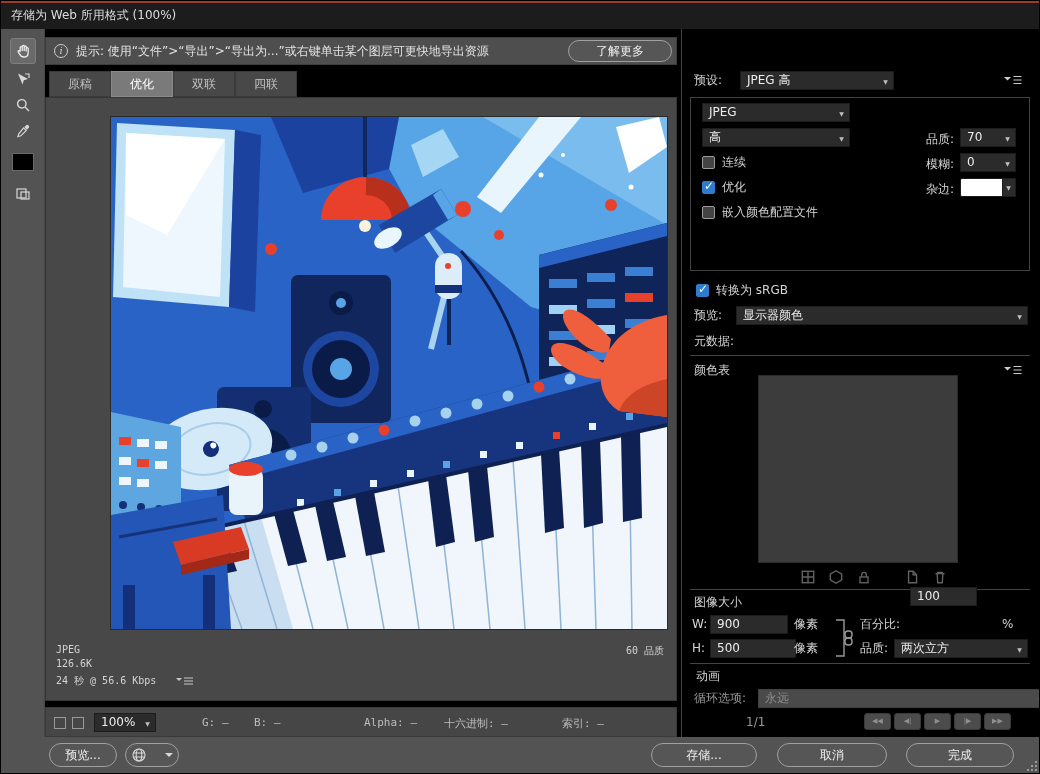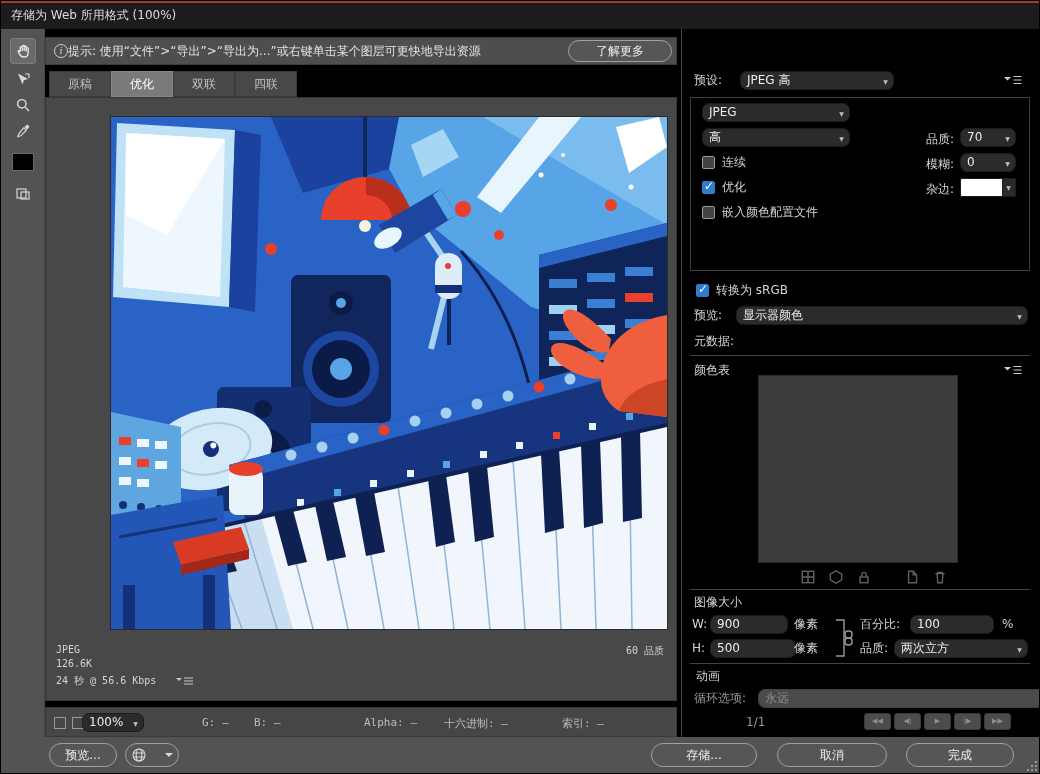--- a/index.html
+++ b/index.html
@@ -11,37 +11,37 @@
             border-top:2px solid #9c3b2b;color:#dcdcdc;line-height:25px;padding-left:10px}
   
   .toolbar{position:absolute;left:0;top:28px;width:44px;height:708px;background:#535353;border-right:1px solid #464646}
   .tool{position:absolute;left:9px;width:26px;height:26px;display:flex;align-items:center;justify-content:center;border-radius:3px}
   .tool.selected{background:#6a6a6a;border:1px solid #7e7e7e}
   .swatch{position:absolute;left:11px;width:22px;height:18px;background:#000;border:1px solid #6a6a6a}
   
   .center{position:absolute;left:44px;top:28px;width:632px;height:708px}
   .tipbar{position:absolute;left:0;top:8px;width:632px;height:28px;background:#4e4e4e;border:1px solid #3c3c3c;
           display:flex;align-items:center;padding:0 4px 0 8px}
-  .tipbar .txt{color:#e3e3e3;flex:1;white-space:nowrap;overflow:hidden}
+  .tipbar .txt{margin-left:8px;color:#e3e3e3;flex:1;white-space:nowrap;overflow:hidden}
   .infoicon{width:14px;height:14px;border:1px solid #cfcfcf;border-radius:50%;color:#cfcfcf;
             font-family:"DejaVu Serif",serif;font-style:italic;font-size:10px;text-align:center;line-height:12px;flex:none}
   .btn{background:#565656;border:1px solid #a0a0a0;border-radius:12px;color:#efefef;font-size:12px;
        text-align:center;cursor:default}
   .tip-btn{width:104px;height:22px;line-height:20px;flex:none}
   .tab{position:absolute;top:42px;height:26px;width:62px;background:#484848;border:1px solid #3a3a3a;
        color:#c2c2c2;text-align:center;line-height:24px}
   .tab.active{background:#7a7a7a;color:#fff;border-color:#8a8a8a}
   .pframe{position:absolute;left:0;top:68px;width:632px;height:604px;background:#484848;border:1px solid #363636}
   .artboard{position:absolute;left:64px;top:18px;width:558px;height:514px;border:1px solid #2a2a2a;background:#2a63c6}
   .pinfo{position:absolute;color:#d4d4d4;font-family:"DejaVu Sans Mono",monospace;font-size:10px;white-space:nowrap}
   .statusbar{position:absolute;left:0;top:678px;width:632px;height:30px;background:#464646;border:1px solid #393939}
   .mini-sq{position:absolute;top:9px;width:12px;height:12px;border:1px solid #9a9a9a}
   .ro{position:absolute;top:8px;color:#bdbdbd;font-family:"DejaVu Sans Mono",monospace;font-size:11px;white-space:nowrap}
   
-  .dd,.tf{position:absolute;height:19px;background:#2b2b2b;border:1px solid #1c1c1c;border-radius:7px;
+  .dd,.tf{position:absolute;height:19px;background:#2b2b2b;border:1px solid #1c1c1c;border-radius:0;
           color:#ececec;line-height:17px;padding:0 6px;white-space:nowrap;overflow:hidden;font-size:12px}
   .dd{padding-right:16px}
   .dd::after{content:"▼";position:absolute;right:3px;top:2px;color:#c0c0c0;font-size:12px;transform:scale(.5)}
   .dd.dim{background:#4a4a4a;border-color:#404040;color:#8f8f8f}
   .dd.dim::after{color:#8f8f8f}
   .lb{position:absolute;color:#d6d6d6;line-height:19px;white-space:nowrap}
   .lb.dim{color:#989898}
   .cb{position:absolute;width:13px;height:13px;border:1px solid #9a9a9a;background:#434343;border-radius:2px}
   .cb.on{background:#2f7ccc;border-color:#2f7ccc}
   .cb.on::after{content:"✓";position:absolute;left:1px;top:-3px;color:#fff;font-size:12px}
@@ -289,21 +289,21 @@
       <svg class="pinfo" style="left:130px;top:579px" width="18" height="8" viewBox="0 0 18 8">
         <path d="M0 1l3 3 3-3z" fill="#c8c8c8"></path>
           <path d="M8 1h9M8 4h9M8 7h9" stroke="#c8c8c8" stroke-width="1"></path>
       </svg>
       <div class="pinfo" style="right:12px;top:546px">60 品质</div>
     </div>
 
     <div class="statusbar">
       <span class="mini-sq" style="left:8px"></span>
       <span class="mini-sq" style="left:26px"></span>
-      <div class="dd" style="left:36px;top:5px;width:62px">100%</div>
+      <div class="dd" style="left:48px;top:5px;width:62px">100%</div>
       <span class="ro" style="left:156px"><span>G:</span> <span>—</span></span>
       <span class="ro" style="left:208px"><span>B:</span> <span>—</span></span>
       <span class="ro" style="left:318px"><span>Alpha:</span> <span>—</span></span>
       <span class="ro" style="left:398px"><span>十六进制:</span> <span>—</span></span>
       <span class="ro" style="left:516px"><span>索引:</span> <span>—</span></span>
     </div>
   </div>
 
   <div class="rpanel">
     <span class="lb" style="left:12px;top:42px">预设:</span>
@@ -370,21 +370,21 @@
     <span class="lb" style="left:112px;top:586px">像素</span>
     <span class="lb" style="left:10px;top:610px">H:</span>
     <div class="tf" style="left:28px;top:610px;width:86px">500</div>
     <span class="lb" style="left:112px;top:610px">像素</span>
     <svg style="position:absolute;left:152px;top:588px" width="20" height="42" viewBox="0 0 20 42" fill="none" stroke="#9a9a9a" stroke-width="1.4">
       <path d="M2 3h8v36H2"></path>
         <rect x="11" y="14" width="7" height="7" rx="3"></rect>
         <rect x="11" y="21" width="7" height="7" rx="3"></rect>
     </svg>
     <span class="lb" style="left:178px;top:586px">百分比:</span>
-    <div class="tf" style="left:228px;top:586px;width:84px">100</div>
+    <div class="tf" style="left:228px;top:558px;width:67px">100</div>
     <span class="lb" style="left:320px;top:586px">%</span>
     <span class="lb" style="left:178px;top:610px">品质:</span>
     <div class="dd" style="left:212px;top:610px;width:134px">两次立方</div>
 
     <div class="divider" style="top:634px"></div>
     <span class="lb" style="left:14px;top:638px">动画</span>
     <span class="lb dim" style="left:12px;top:660px">循环选项:</span>
     <div class="dd dim" style="left:76px;top:660px;width:291px">永远</div>
     <span class="lb dim" style="left:64px;top:684px">1/1</span>
     <span class="tbtn" style="left:182px">◀◀</span>

